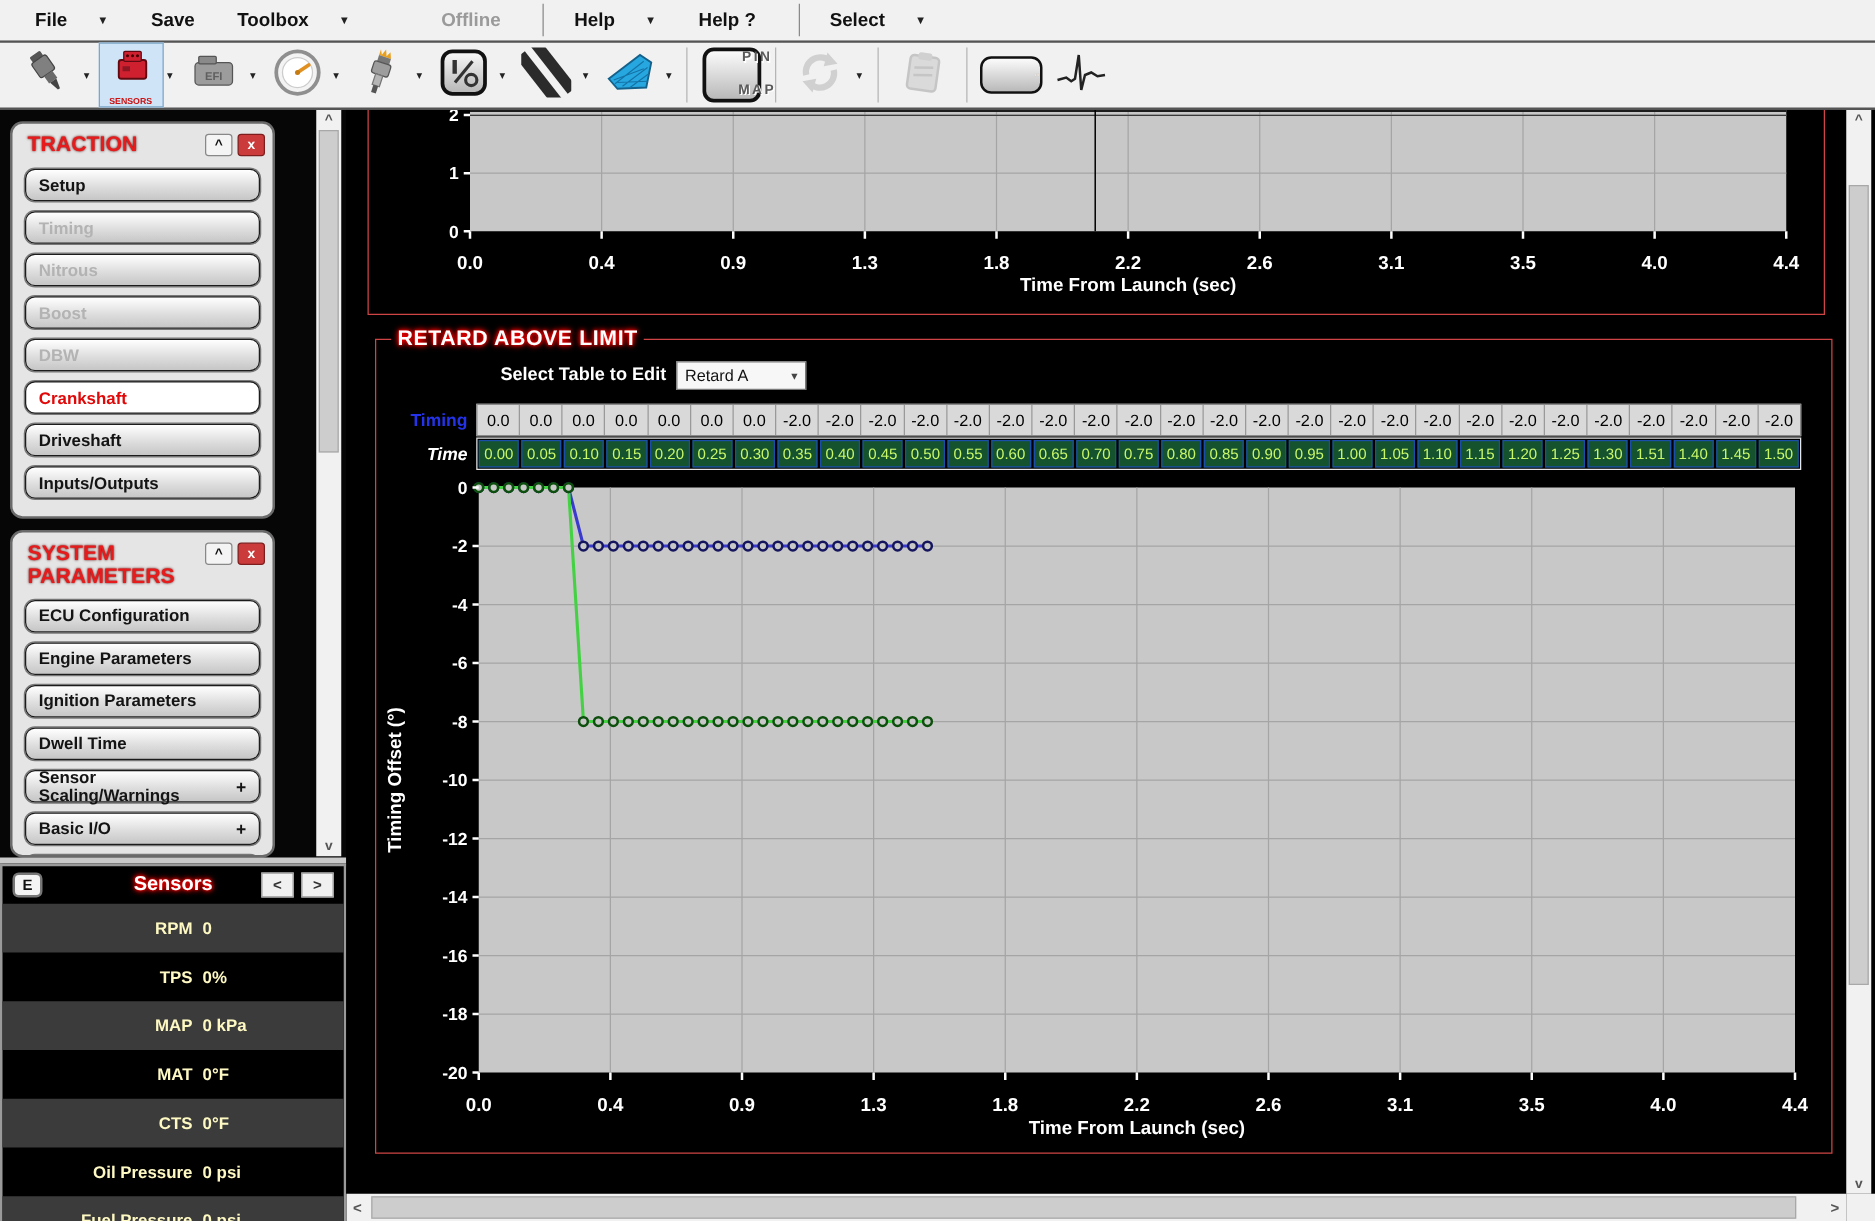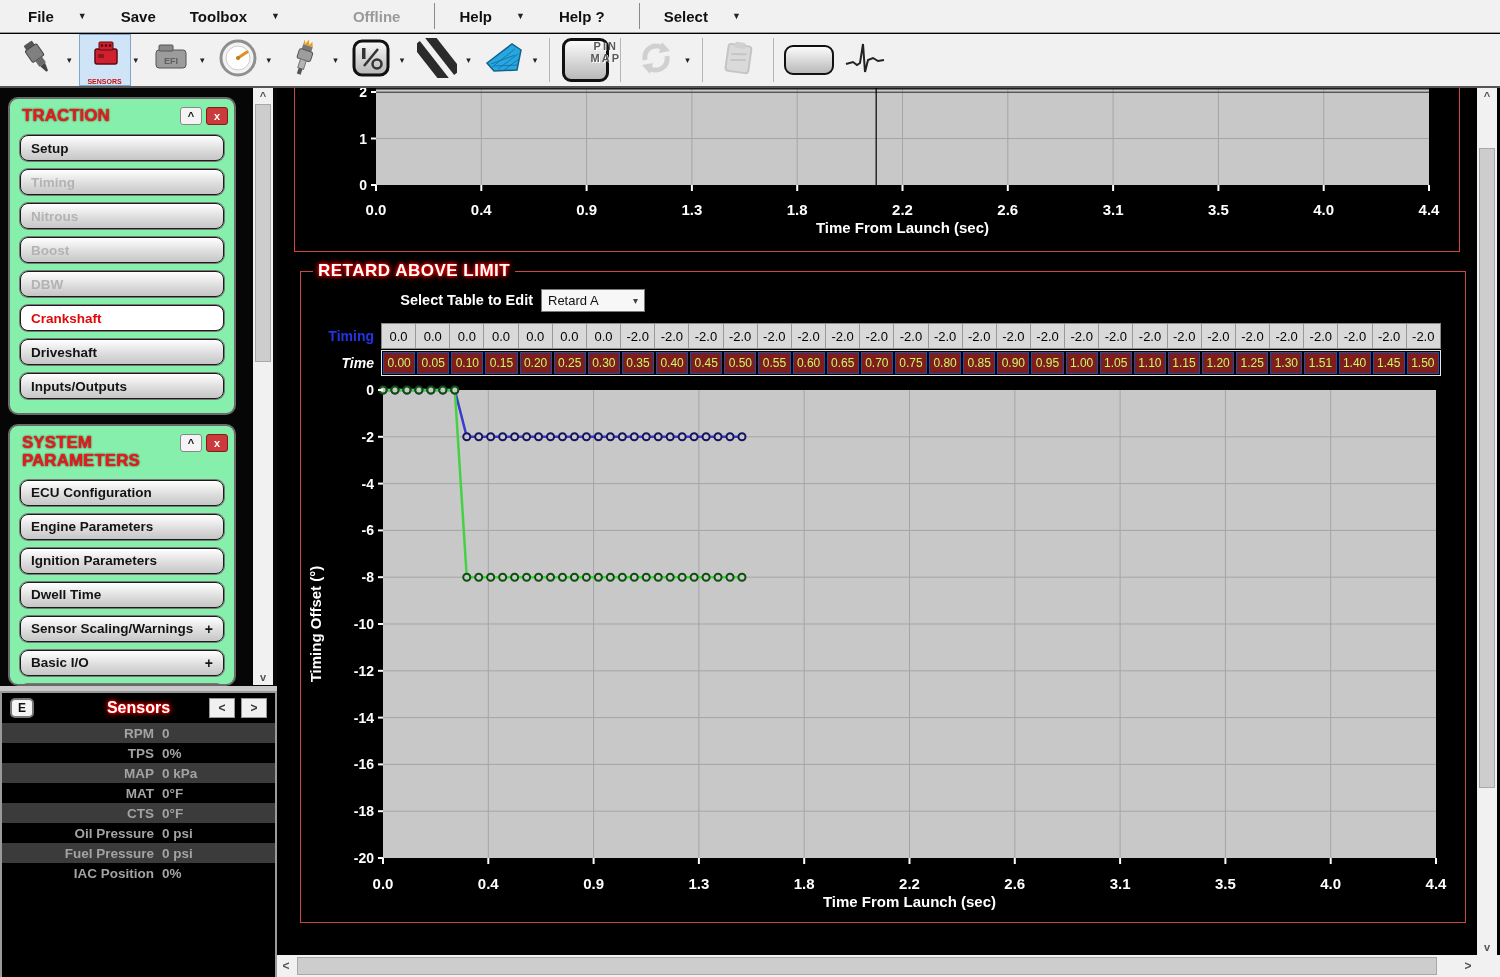--- a/index.html
+++ b/index.html
@@ -19,28 +19,28 @@
   
   .toolbar{position:absolute;left:0;top:34px;width:1500px;height:54px;background:#f1f1f1;
            display:flex;align-items:center;padding-left:10px;border-bottom:2px solid #555;}
   .tool{display:flex;flex-direction:column;align-items:center;justify-content:center;
         width:52px;height:52px;margin:0 2px;position:relative;}
   .tool.selected{background:#cfe4f7;border:1px solid #7da7c9;}
   .tool.disabled{opacity:.5;filter:grayscale(1);}
   .tool-label{font-size:7px;font-weight:bold;color:#c11;line-height:1;margin-top:-2px;}
   .tool-dd{font-size:9px;color:#222;margin:0 5px 0 1px;}
   .tool-sep{width:1px;height:44px;background:#b5b5b5;margin:0 7px;}
-  .boxbtn{display:flex;flex-direction:column;align-items:center;justify-content:flex-start;
+  .boxbtn{display:flex;flex-direction:column;align-items:center;justify-content:space-between;
           border:3px solid #111;border-radius:9px;background:linear-gradient(#fbfbfb,#b9b9b9);padding-left:41px;}
   .pinmap-txt{font-size:11px;font-weight:bold;color:#5a5a5a;letter-spacing:2px;line-height:1.05;
               text-shadow:1px 1px 0 #fff;}
 
   
   .sidebar{position:absolute;left:0;top:88px;width:277px;height:889px;background:#060606;}
-  .panel{position:absolute;left:8px;width:228px;background:#86efac;border:2px solid #6a6a6a;
+  .panel{position:absolute;left:8px;width:212px;background:#e5e5e5;border:2px solid #6a6a6a;
          border-radius:10px;overflow:hidden;padding:4px 0 6px 0;}
   .panel-head{display:flex;align-items:flex-start;justify-content:space-between;padding:4px 6px 2px 12px;}
   .panel-title{color:#e71b1b;font-weight:bold;font-size:17px;line-height:1.05;
                text-shadow:0 0 2px #500;}
   .win-btns{display:flex;gap:4px;}
   .wbtn{width:22px;height:18px;display:flex;align-items:center;justify-content:center;
         font-size:11px;font-weight:bold;border-radius:3px;border:1px solid #888;}
   .wbtn.min{background:#f4f4f4;color:#111;}
   .wbtn.close{background:#cc3b3b;color:#fff;border-color:#7d1d1d;}
   .pbtn{height:26px;margin:8px 10px 0 10px;border-radius:8px;border:1px solid #1c1c1c;
@@ -62,21 +62,21 @@
   .sensors{position:absolute;left:0;top:603px;width:277px;height:286px;background:#000;
            border:2px solid #9a9a9a;border-bottom:none;}
   .sensors-head{position:relative;height:30px;display:flex;align-items:center;padding:0 8px;}
   .ebtn{width:24px;height:20px;background:#f4f4f4;border:2px solid #777;border-radius:5px;
         font-weight:bold;font-size:12px;color:#111;display:flex;align-items:center;justify-content:center;}
   .sensors-title{position:absolute;left:0;right:0;text-align:center;color:#fff;font-weight:bold;
         font-size:16px;text-shadow:0 0 6px #f00,0 0 4px #f00,0 0 2px #f00;pointer-events:none;}
   .navbtns{margin-left:auto;display:flex;gap:6px;}
   .navbtn{width:26px;height:20px;background:#f0f0f0;border:1px solid #999;display:flex;
           align-items:center;justify-content:center;font-size:12px;font-weight:bold;color:#333;}
-  .srow{height:20px;display:flex;align-items:center;font-weight:bold;font-size:13.5px;color:#a3a3a3;}
+  .srow{height:39px;display:flex;align-items:center;font-weight:bold;font-size:13.5px;color:#fef9c3;}
   .srow.alt{background:#3b3b3b;}
   .srow .lbl{flex:0 0 152px;text-align:right;}
   .srow .val{margin-left:8px;}
 
   
   .main{position:absolute;left:277px;top:88px;width:1223px;height:889px;background:#000;overflow:hidden;}
   .section{position:absolute;border:1px solid #cf4545;background:#000;}
   .fieldset-title{position:absolute;top:-11px;left:12px;background:#000;padding:0 5px;
        color:#fff;font-weight:bold;font-size:17px;letter-spacing:.5px;
        text-shadow:0 0 6px #f00,0 0 4px #f00,0 0 2px #e00;}
@@ -94,21 +94,21 @@
                 padding-right:7px;font-weight:bold;font-size:14px;}
   .rowlbl.timing{color:#2433e8;}
   .rowlbl.time{color:#fff;font-style:italic;}
   .cells{flex:1;display:flex;}
   .cells.gray{border:1px solid #8a8a8a;background:#d9d9d9;}
   .cells.gray .cell{flex:1;display:flex;align-items:center;justify-content:center;
       font-size:13px;color:#000;border-right:1px solid #999;}
   .cells.gray .cell:last-child{border-right:none;}
   .cells.blue{border:1px solid #e6e6e6;background:#000;gap:2px;padding:1px;}
   .cells.blue .cell{flex:1;display:flex;align-items:center;justify-content:center;
-      font-size:12px;color:#c9f76a;background:#7f1d1d;border:1px solid #1b4ea8;}
+      font-size:12px;color:#c9f76a;background:#14532d;border:1px solid #1b4ea8;}
 
   svg text{font-family:"Liberation Sans",sans-serif;}
 
   
   .hscroll{position:absolute;left:0;top:867px;width:1200px;height:22px;background:#f1f1f1;}
   .hscroll .arr{position:absolute;top:0;width:18px;height:22px;display:flex;align-items:center;
                 justify-content:center;color:#555;font-size:12px;font-weight:bold;}
   .hscroll .thumb{position:absolute;top:2px;height:18px;background:#cdcdcd;border:1px solid #a8a8a8;}
   .corner{position:absolute;left:1200px;top:867px;width:23px;height:22px;background:#f1f1f1;}
 </style>

